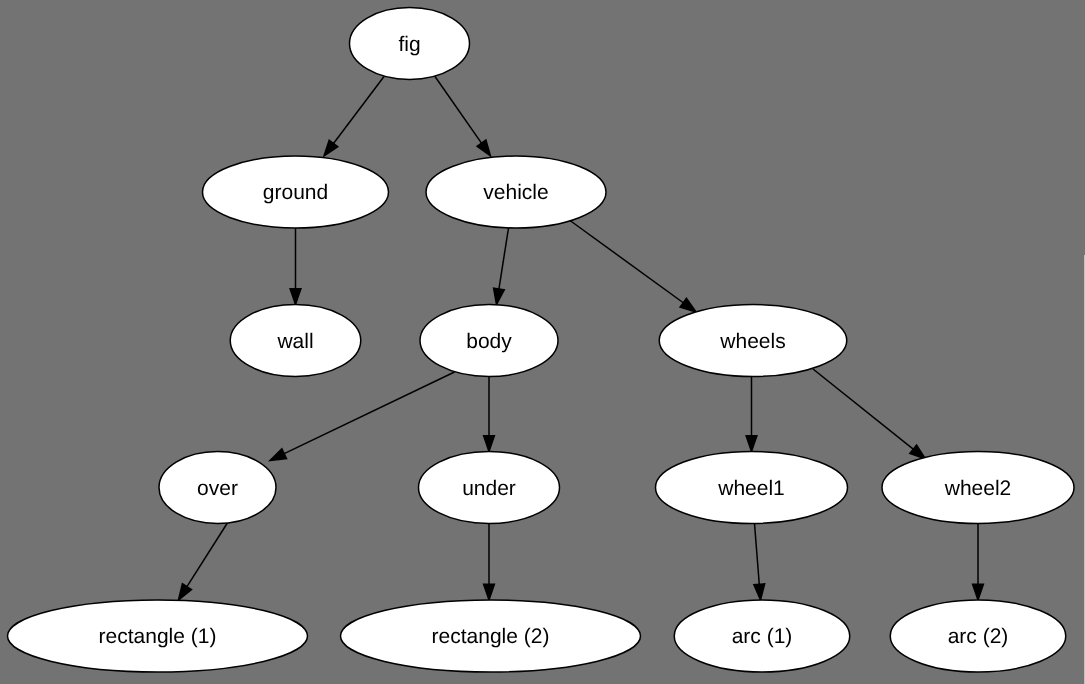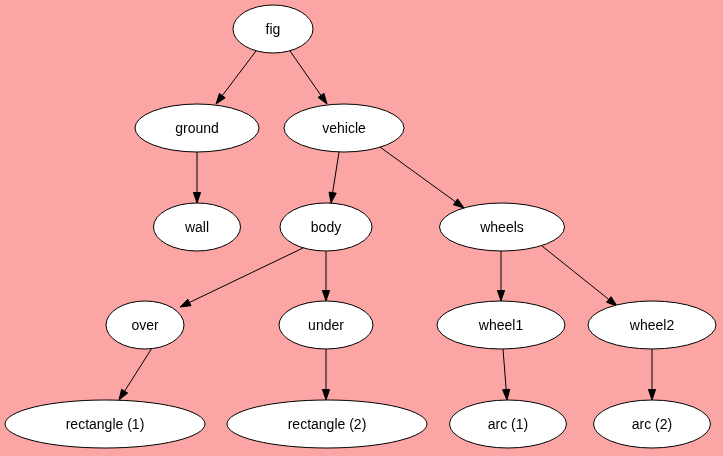--- a/index.html
+++ b/index.html
@@ -4,21 +4,21 @@
 <style>
   html, body {
     margin: 0;
     padding: 0;
     background: #ffffff;
   }
   #graph-root {
     position: relative;
     width: 723px;
     height: 456px;
-    background: #fca5a5;
+    background: #737373;
     overflow: hidden;
     font-family: "Liberation Sans", sans-serif;
   }
   #graph-svg {
     display: block;
     width: 723px;
     height: 456px;
   }
   .node-ellipse {
     fill: #ffffff;

